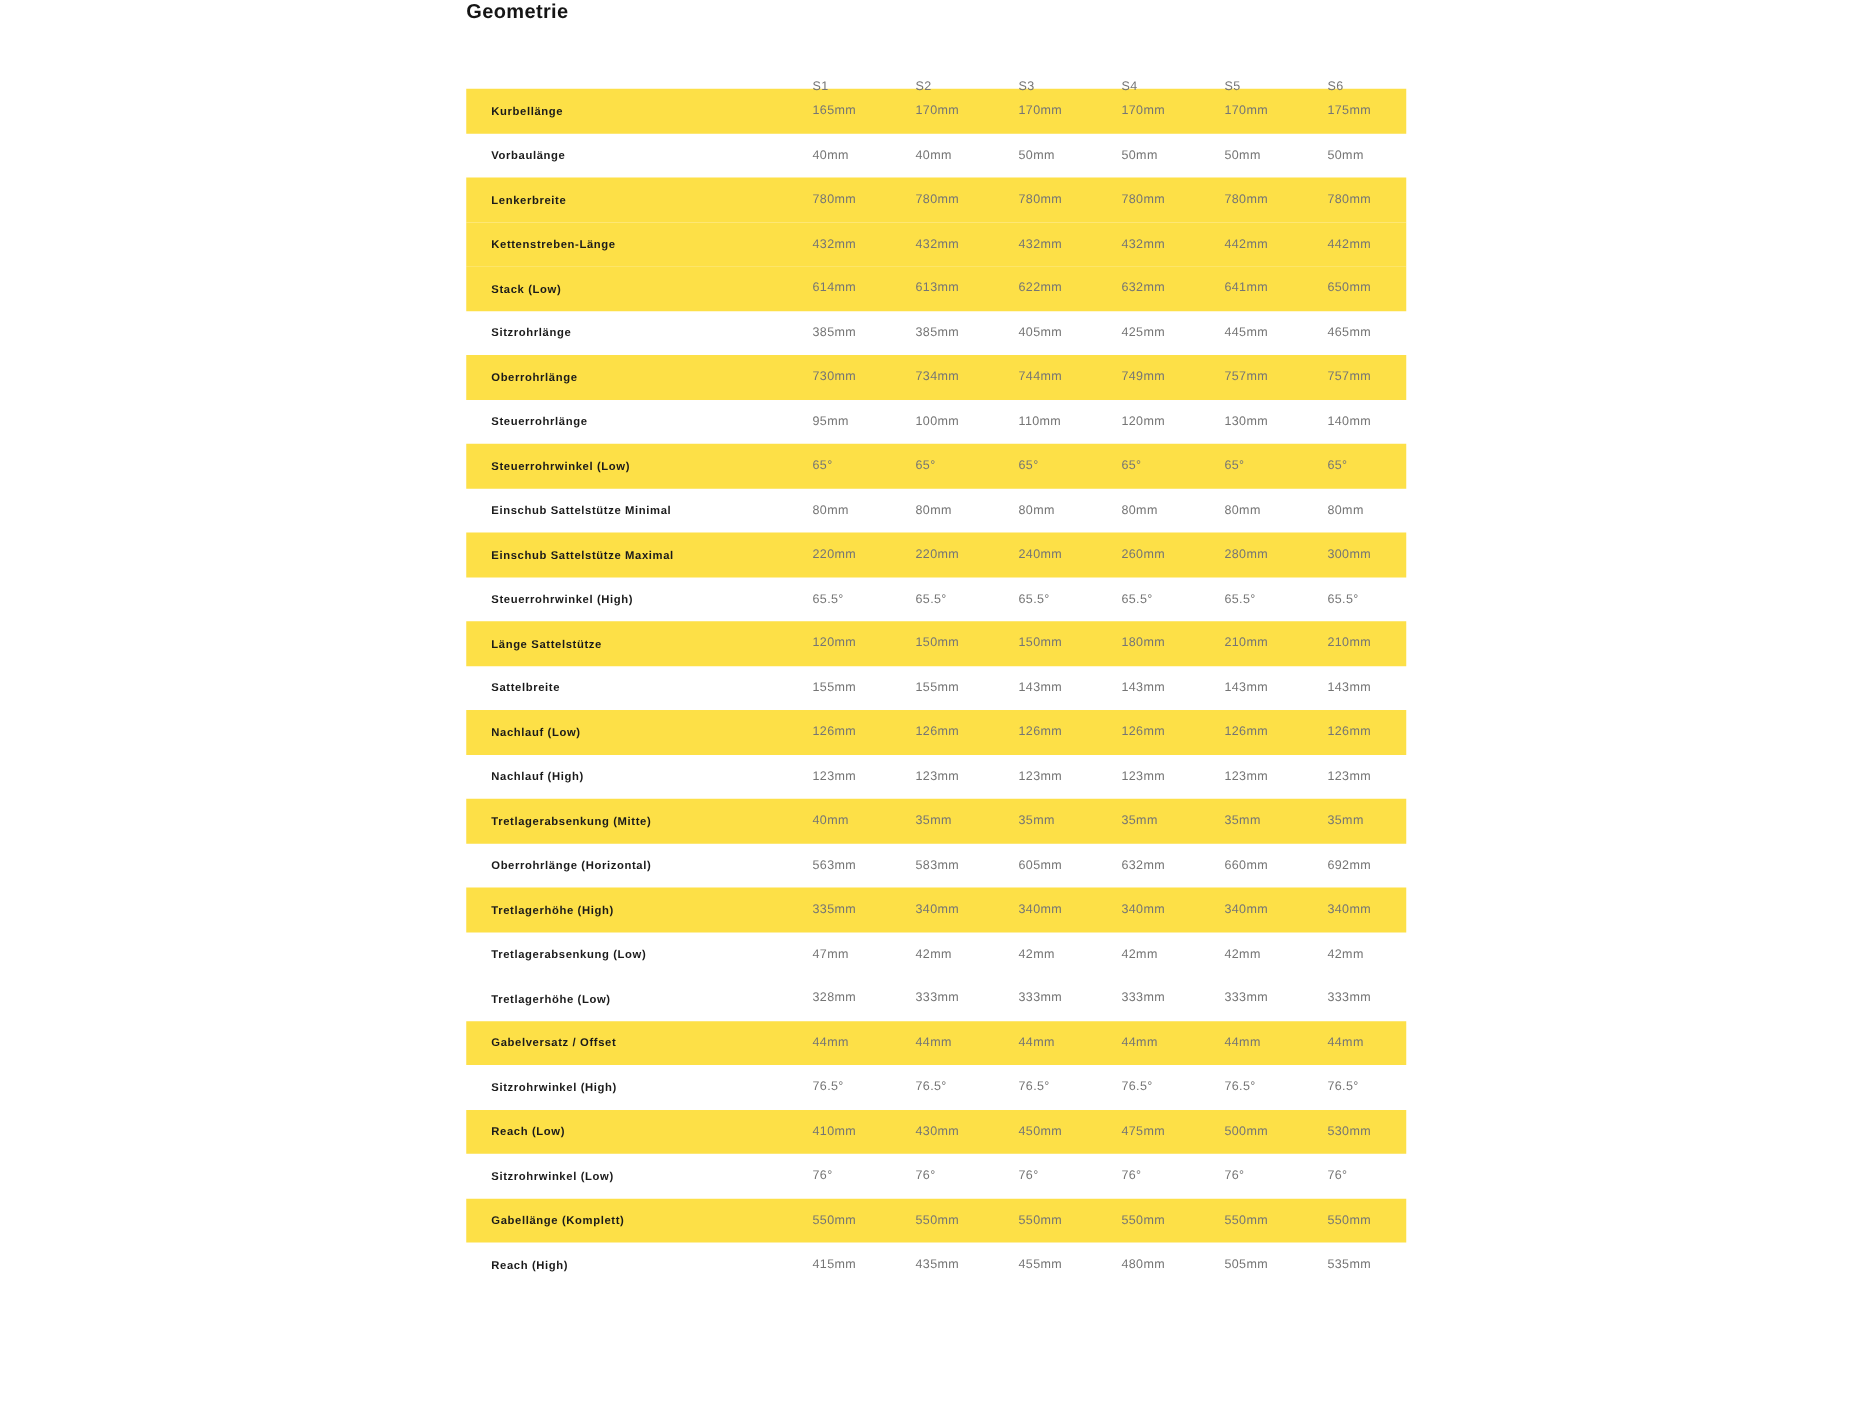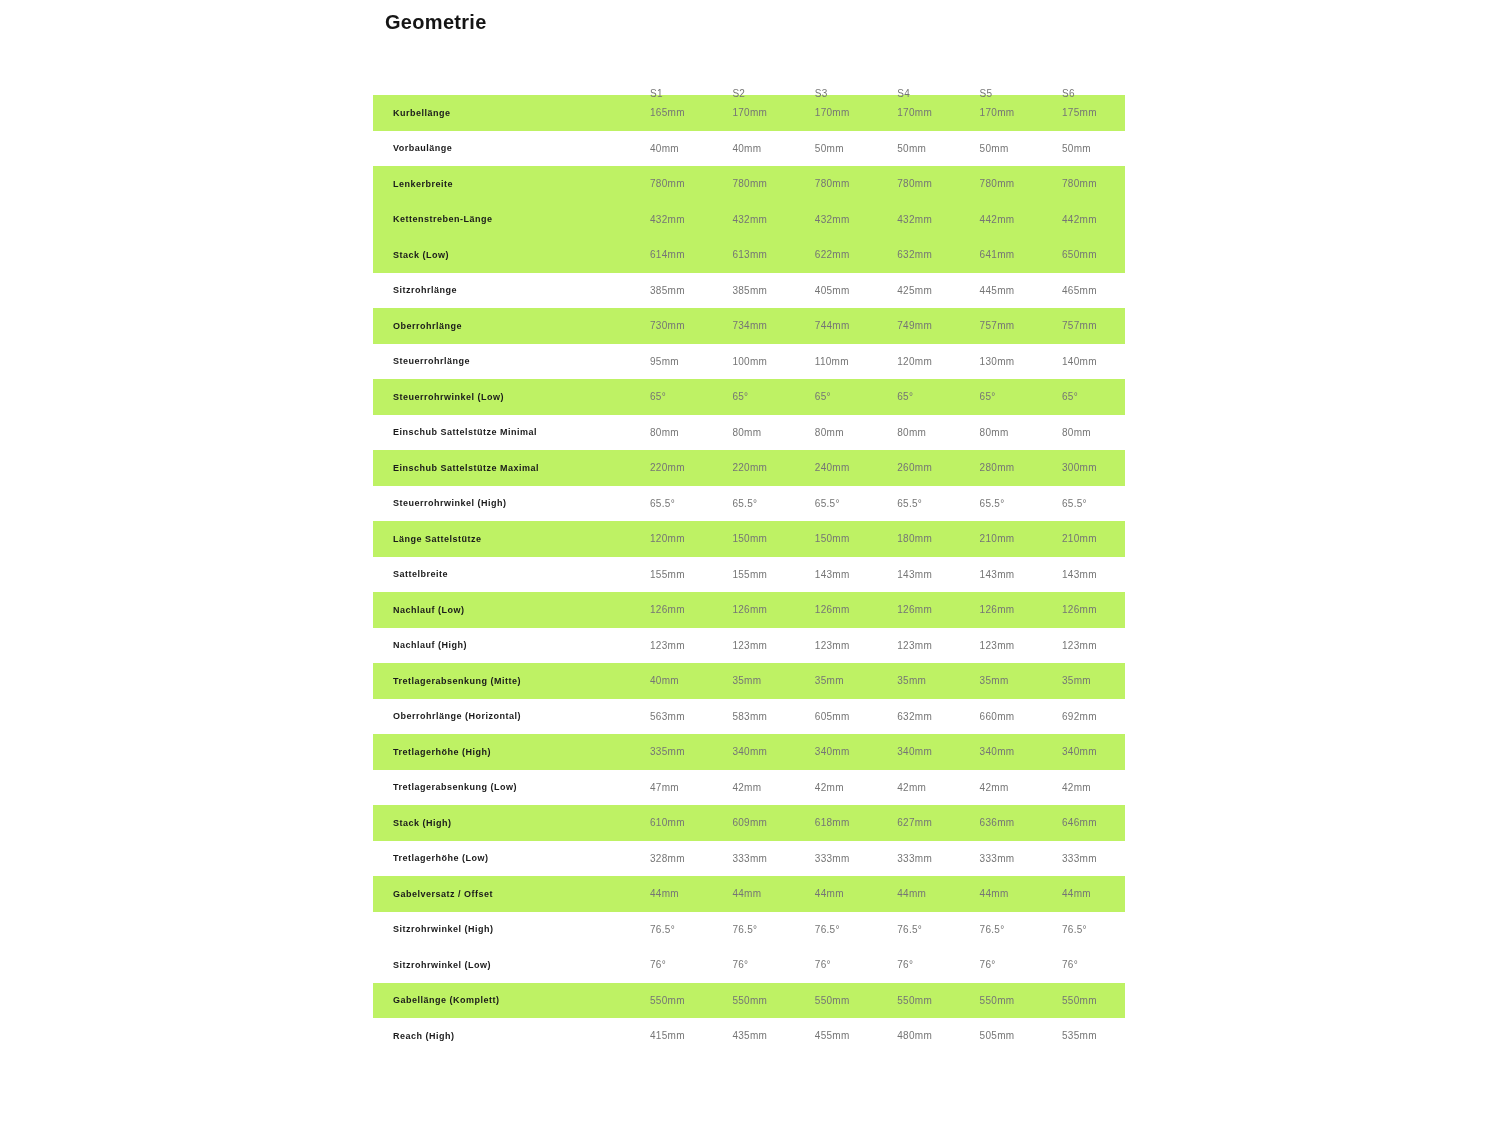--- a/index.html
+++ b/index.html
@@ -15,24 +15,24 @@
     position: relative;
     overflow: hidden;
   }
   .geo-section {
     position: absolute;
     left: 373px;
     top: 0;
     width: 752px;
   }
   .page-title {
-    margin: 12px;
+    margin: 0;
     height: 22px;
     line-height: 20px;
-    font-size: 20px;
+    font-size: 16px;
     font-weight: 700;
     letter-spacing: 0.3px;
     color: #151515;
   }
   .geo-table { width: 100%; }
   .grid-row {
     display: grid;
     grid-template-columns: 277px repeat(6, 82.4px);
     white-space: nowrap;
   }
@@ -45,21 +45,21 @@
     font-size: 10px;
     font-weight: 700;
     letter-spacing: 0.4px;
     color: #3c3c3c;
     margin-top: 42px;
   }
   .data-row {
     height: 35.5px;
     align-items: center;
   }
-  .data-row.odd { background: #bef264; }
+  .data-row.odd { background: #fde047; }
   .cell-label {
     padding-left: 20px;
     font-size: 9px;
     font-weight: 700;
     letter-spacing: 0.5px;
     color: #1a1a1a;
   }
   .cell-value {
     font-size: 10px;
     font-weight: 400;
@@ -257,29 +257,20 @@
       </div>
       <div class="grid-row data-row even">
         <div class="cell-label">Tretlagerabsenkung (Low)</div>
         <div class="cell-value">47mm</div>
         <div class="cell-value">42mm</div>
         <div class="cell-value">42mm</div>
         <div class="cell-value">42mm</div>
         <div class="cell-value">42mm</div>
         <div class="cell-value">42mm</div>
       </div>
-      <div class="grid-row data-row odd">
-        <div class="cell-label">Stack (High)</div>
-        <div class="cell-value">610mm</div>
-        <div class="cell-value">609mm</div>
-        <div class="cell-value">618mm</div>
-        <div class="cell-value">627mm</div>
-        <div class="cell-value">636mm</div>
-        <div class="cell-value">646mm</div>
-      </div>
       <div class="grid-row data-row even">
         <div class="cell-label">Tretlagerhöhe (Low)</div>
         <div class="cell-value">328mm</div>
         <div class="cell-value">333mm</div>
         <div class="cell-value">333mm</div>
         <div class="cell-value">333mm</div>
         <div class="cell-value">333mm</div>
         <div class="cell-value">333mm</div>
       </div>
       <div class="grid-row data-row odd">
@@ -292,20 +283,29 @@
         <div class="cell-value">44mm</div>
       </div>
       <div class="grid-row data-row even">
         <div class="cell-label">Sitzrohrwinkel (High)</div>
         <div class="cell-value">76.5°</div>
         <div class="cell-value">76.5°</div>
         <div class="cell-value">76.5°</div>
         <div class="cell-value">76.5°</div>
         <div class="cell-value">76.5°</div>
         <div class="cell-value">76.5°</div>
+      </div>
+      <div class="grid-row data-row odd">
+        <div class="cell-label">Reach (Low)</div>
+        <div class="cell-value">410mm</div>
+        <div class="cell-value">430mm</div>
+        <div class="cell-value">450mm</div>
+        <div class="cell-value">475mm</div>
+        <div class="cell-value">500mm</div>
+        <div class="cell-value">530mm</div>
       </div>
       <div class="grid-row data-row even">
         <div class="cell-label">Sitzrohrwinkel (Low)</div>
         <div class="cell-value">76°</div>
         <div class="cell-value">76°</div>
         <div class="cell-value">76°</div>
         <div class="cell-value">76°</div>
         <div class="cell-value">76°</div>
         <div class="cell-value">76°</div>
       </div>

